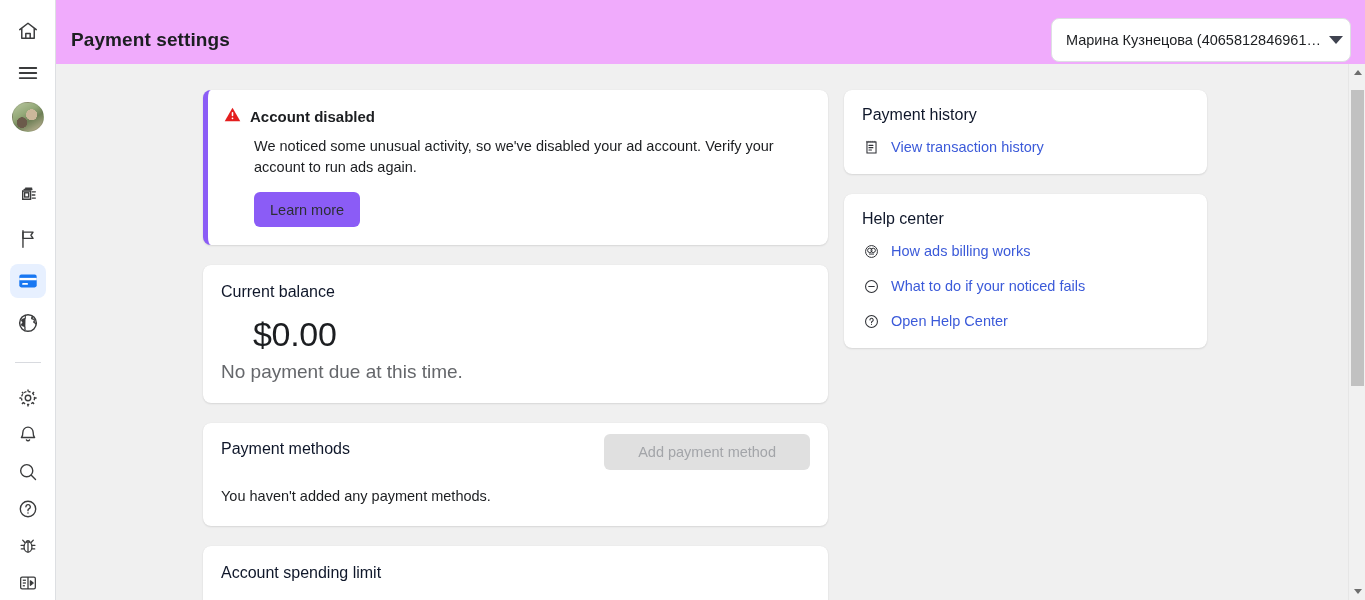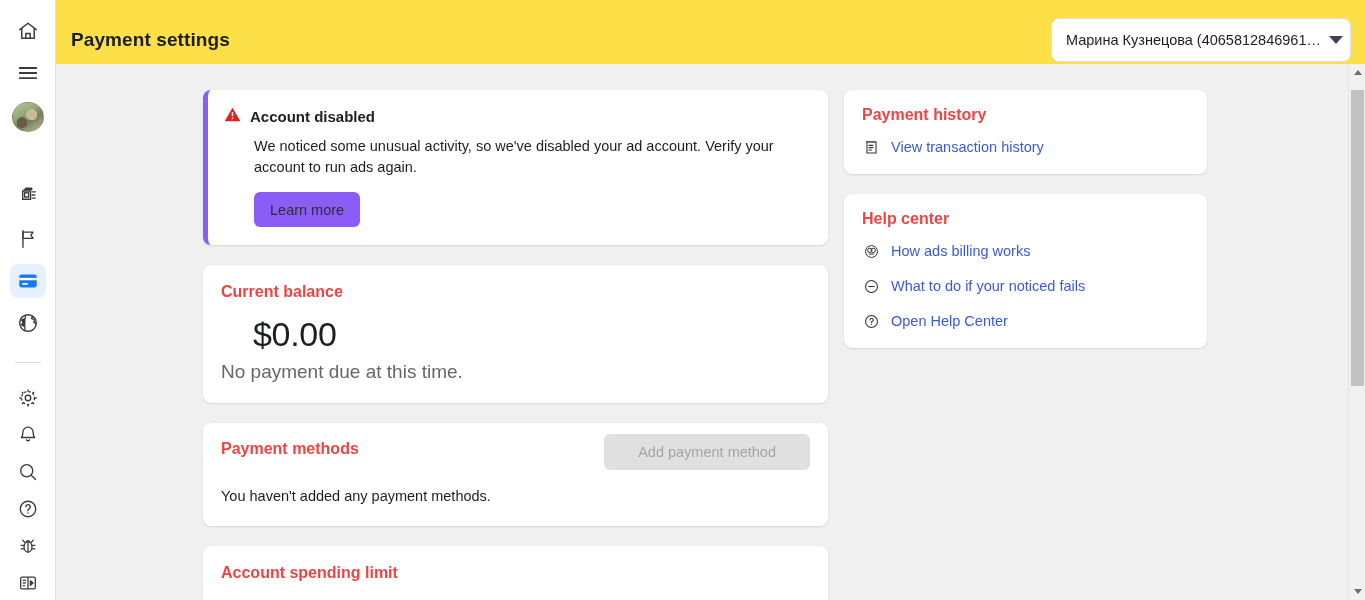--- a/index.html
+++ b/index.html
@@ -38,21 +38,21 @@
       linear-gradient(150deg, #b9c7a0 0%, #93a877 38%, #6e7f56 60%, #c6b99a 100%);
     background-size: cover;
     border: 1px solid rgba(0,0,0,.08);
     cursor: pointer;
   }
 
   
   .content { flex: 1 1 auto; position: relative; height: 600px; background: #f0f0f0; overflow: hidden; }
 
   .topbar {
-    height: 76px; background: #fde047;
+    height: 76px; background: #f0abfc;
     display: flex; align-items: center; justify-content: space-between;
     padding: 4px 14px 0 15px;
     position: relative;
   }
   .page-title {
     font-size: 19px; font-weight: bold; color: #1c1e21; letter-spacing: .1px;
   }
   .acct-select {
     width: 300px; height: 44px;
     background: #ffffff; border: 1px solid #dddfe2; border-radius: 8px;
@@ -77,21 +77,21 @@
     padding: 26px 0 0 147px;
     align-items: flex-start;
   }
   .col-main { width: 625px; display: flex; flex-direction: column; gap: 20px; }
   .col-side { width: 363px; display: flex; flex-direction: column; gap: 20px; }
 
   .card {
     background: #ffffff; border-radius: 8px;
     box-shadow: 0 1px 2px rgba(0,0,0,.10), 0 0 1px rgba(0,0,0,.08);
   }
-  .card-title { font-size: 16px; font-weight: bold; color: #ef4444; }
+  .card-title { font-size: 16px; font-weight: normal; color: #0f172a; }
 
   
   .alert {
     border-left: 5px solid #8b5cf6;
     padding: 16px 18px 18px 16px;
   }
   .alert-head { display: flex; align-items: center; gap: 9px; }
   .alert-title { font-size: 15px; font-weight: bold; color: #1c1e21; }
   .alert-body {
     margin: 9px 0 0 30px;

